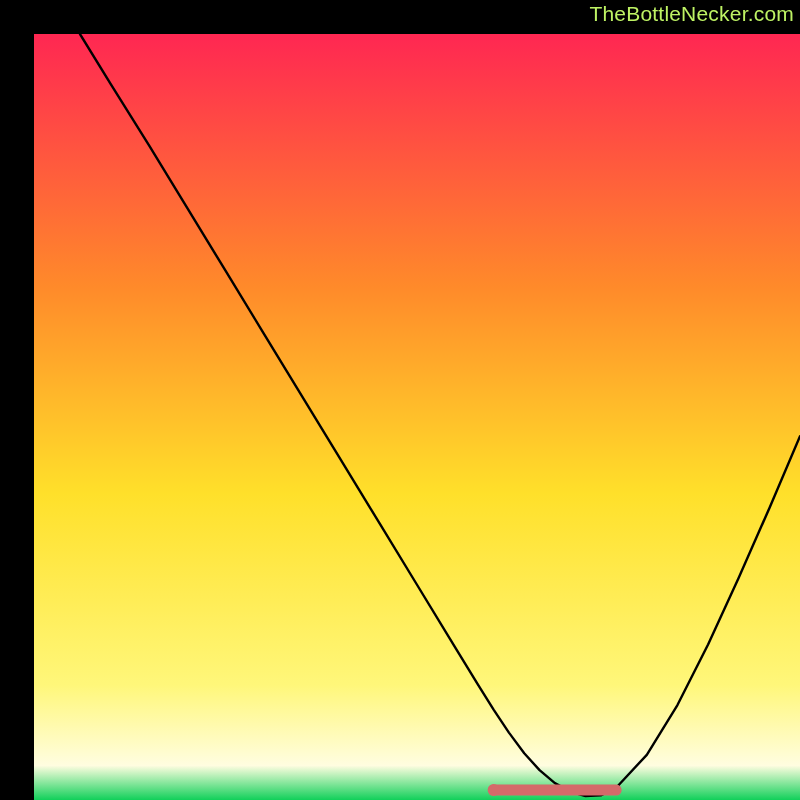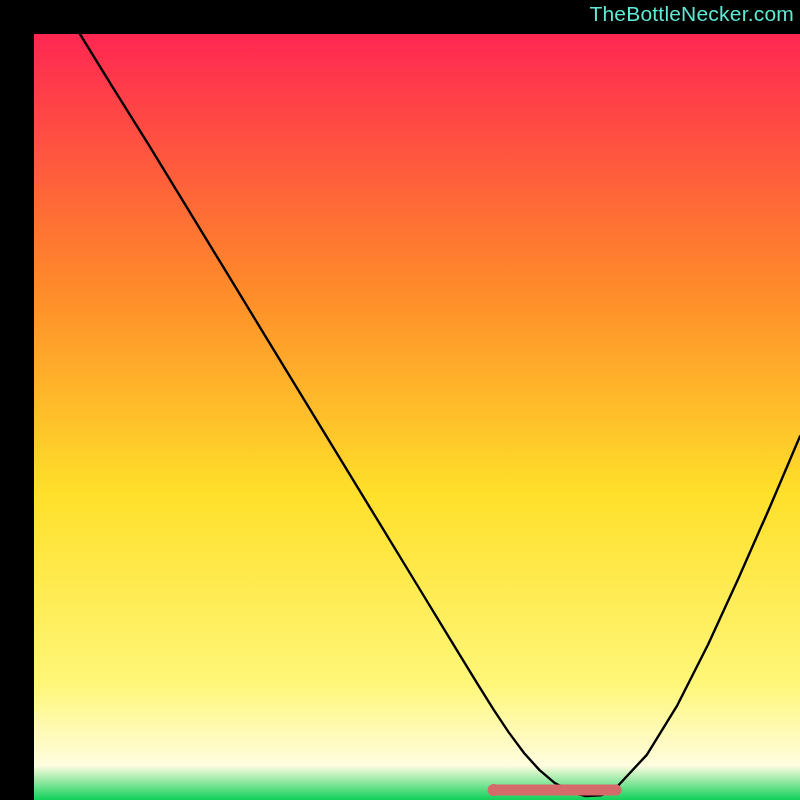--- a/index.html
+++ b/index.html
@@ -23,21 +23,21 @@
     position: absolute;
     left: 17px;
     top: 17px;
     width: 766px;
     height: 766px;
   }
   .watermark {
     position: absolute;
     top: 2px;
     right: 6px;
-    color: #5eead4;
+    color: #bef264;
     font-size: 21px;
     font-weight: 500;
     letter-spacing: 0.2px;
   }
 </style>
 </head>
 <body>
 
 <div class="frame">
   <svg class="plot" viewBox="0 0 766 766" preserveAspectRatio="none">

